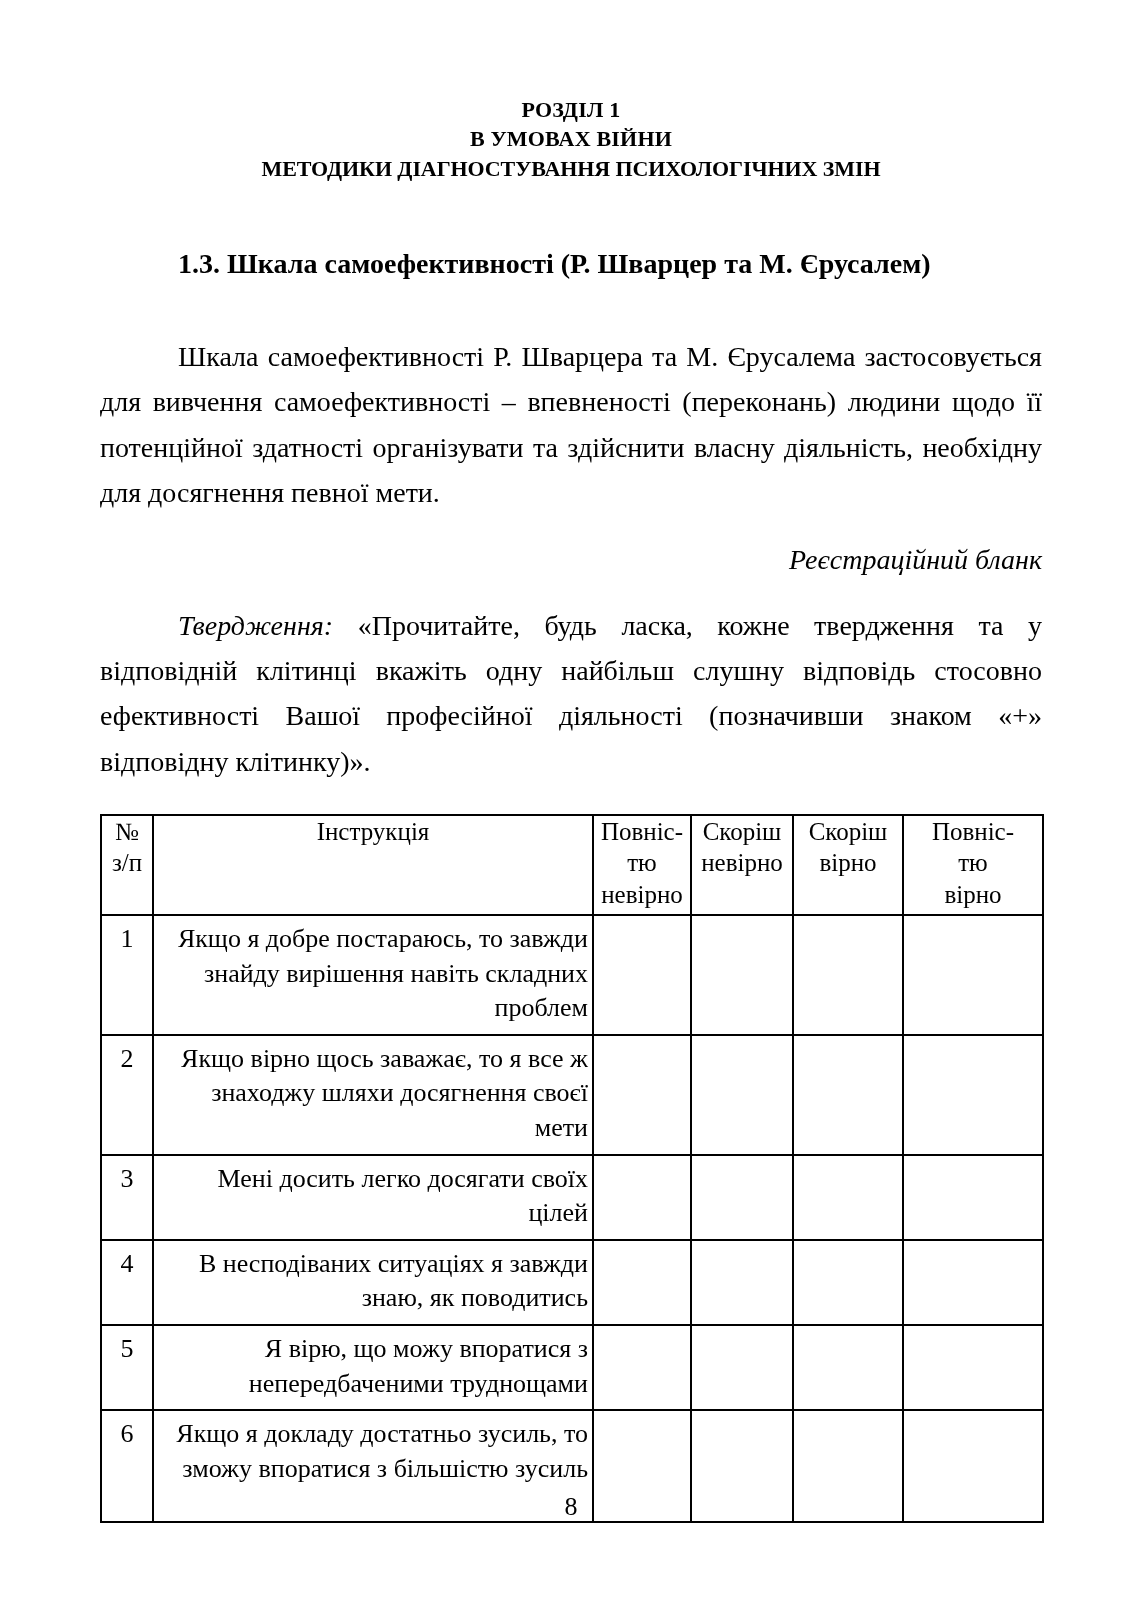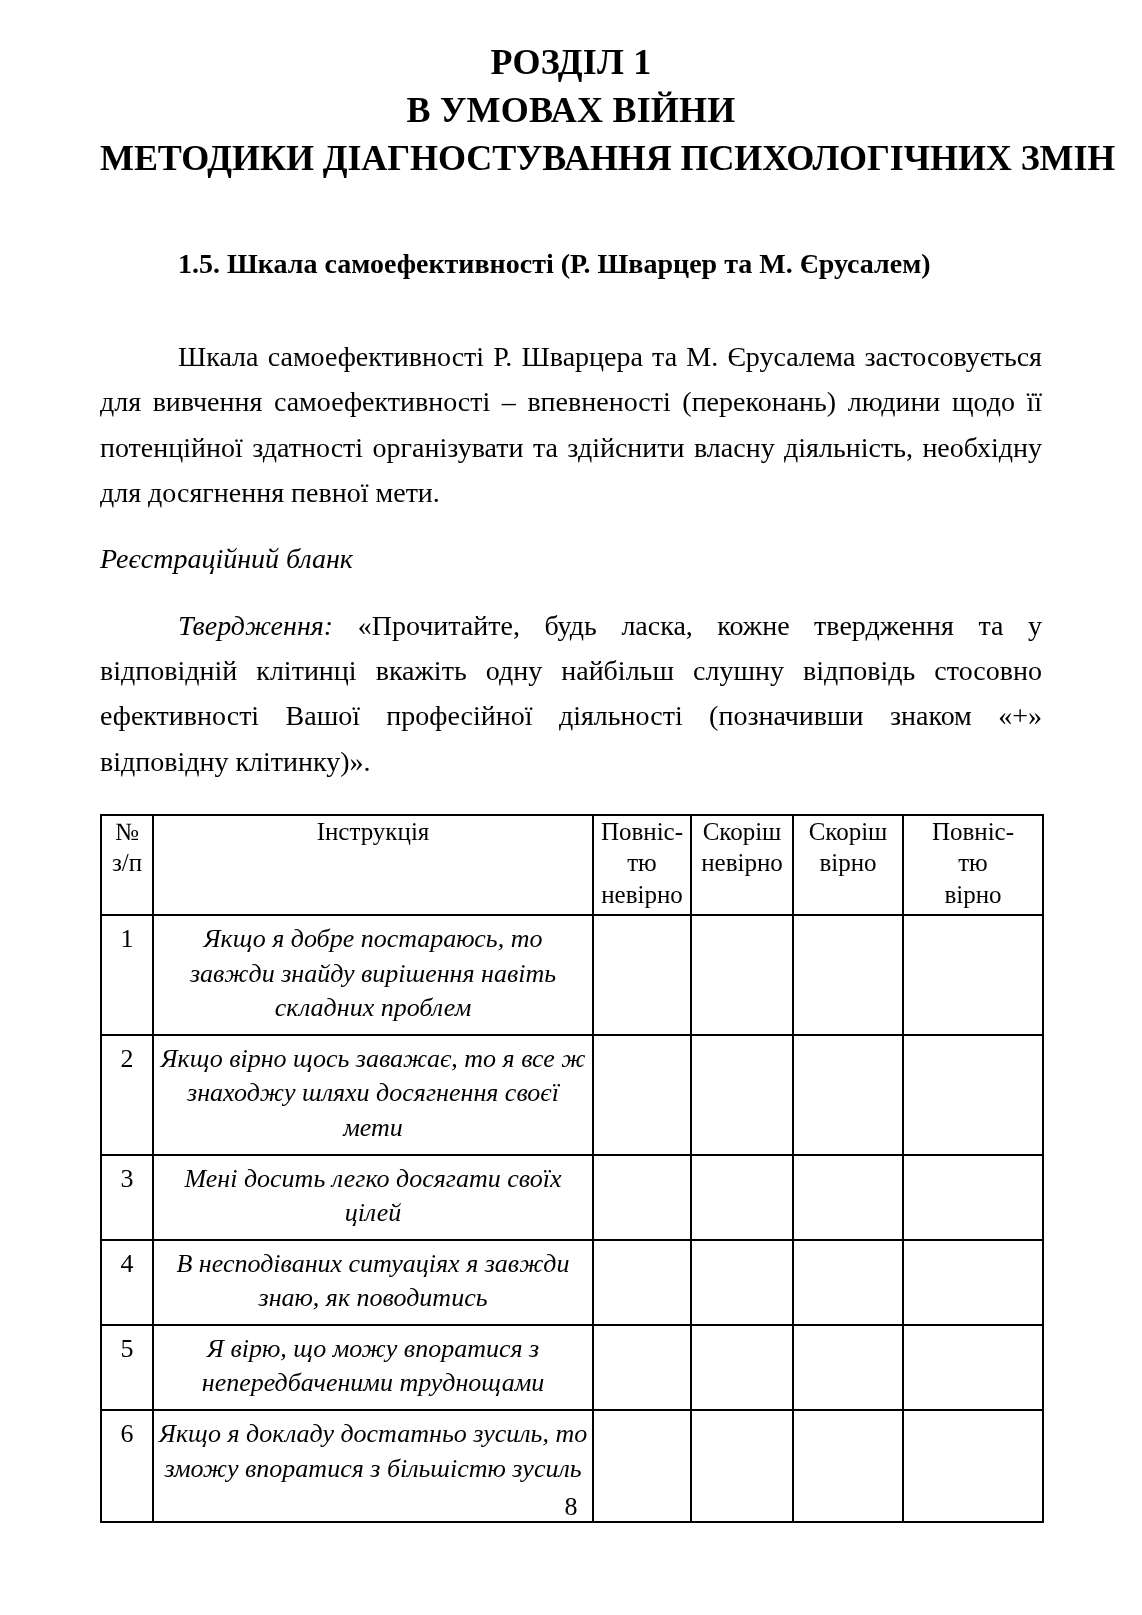--- a/index.html
+++ b/index.html
@@ -24,25 +24,25 @@
     position: absolute;
     left: 100px;
     top: 0;
     width: 942px;
   }
 
   
   .chapter-head {
     text-align: center;
     font-weight: bold;
-    font-size: 36px;
+    font-size: 22px;
     line-height: 1.33;
     letter-spacing: 0.2px;
     margin: 0;
-    padding-top: 39px;
+    padding-top: 95px;
   }
   .chapter-head .line {
     display: block;
     white-space: nowrap;
   }
   .chapter-head .line.l2 {
     letter-spacing: -0.1px;
   }
 
   
@@ -66,21 +66,21 @@
     text-align: justify;
     text-align-last: left;
     text-indent: 78px;
     margin: 0;
   }
   .par-intro { padding-top: 48px; }
   .par-instruction { padding-top: 24px; }
 
   
   .form-caption {
-    text-align: left;
+    text-align: right;
     font-style: italic;
     font-size: 28px;
     line-height: 1.4;
     margin: 0;
     padding-top: 24px;
   }
 
   
   .idline {
     display: flex;
@@ -142,25 +142,24 @@
   thead th.h-num  { font-size: 25px; }
   thead th.h-stmt { font-size: 25px; }
 
   tbody td.num {
     text-align: center;
     vertical-align: top;
     padding-top: 6px;
     font-size: 26px;
   }
   tbody td.stmt {
-    text-align: center;
+    text-align: right;
     padding: 6px 4px 8px 4px;
     font-size: 26px;
     line-height: 1.33;
-    font-style: italic;
   }
   tbody td.ans { }
   tbody tr.r1 td, tbody tr.r2 td, tbody tr.r6 td { height: 96px; }
   tbody tr.r3 td { height: 34px; }
   tbody tr.r4 td, tbody tr.r5 td { height: 62px; }
 
   
   .page-number {
     position: absolute;
     left: 0;
@@ -175,21 +174,21 @@
 
 <div class="page">
   <div class="content">
 
     <h1 class="chapter-head">
       <span class="line l1">РОЗДІЛ 1</span>
       <span class="line l3">В УМОВАХ ВІЙНИ</span>
       <span class="line l2">МЕТОДИКИ ДІАГНОСТУВАННЯ ПСИХОЛОГІЧНИХ ЗМІН</span>
     </h1>
 
-    <h2 class="section-title">1.5. Шкала самоефективності (Р. Шварцер та М. Єрусалем)</h2>
+    <h2 class="section-title">1.3. Шкала самоефективності (Р. Шварцер та М. Єрусалем)</h2>
 
     <p class="body-par par-intro">Шкала самоефективності Р. Шварцера та М. Єрусалема застосовується для вивчення самоефективності – впевненості (переконань) людини щодо її потенційної здатності організувати та здійснити власну діяльність, необхідну для досягнення певної мети.</p>
 
     <p class="form-caption">Реєстраційний бланк</p>
 
 
     <p class="body-par par-instruction"><em>Твердження:</em> <span>«Прочитайте, будь ласка, кожне твердження та у відповідній клітинці вкажіть одну найбільш слушну відповідь стосовно ефективності Вашої професійної діяльності (позначивши знаком «+» відповідну клітинку)».</span></p>
 
     <div class="tbl-wrap">
       <table class="form-table">

